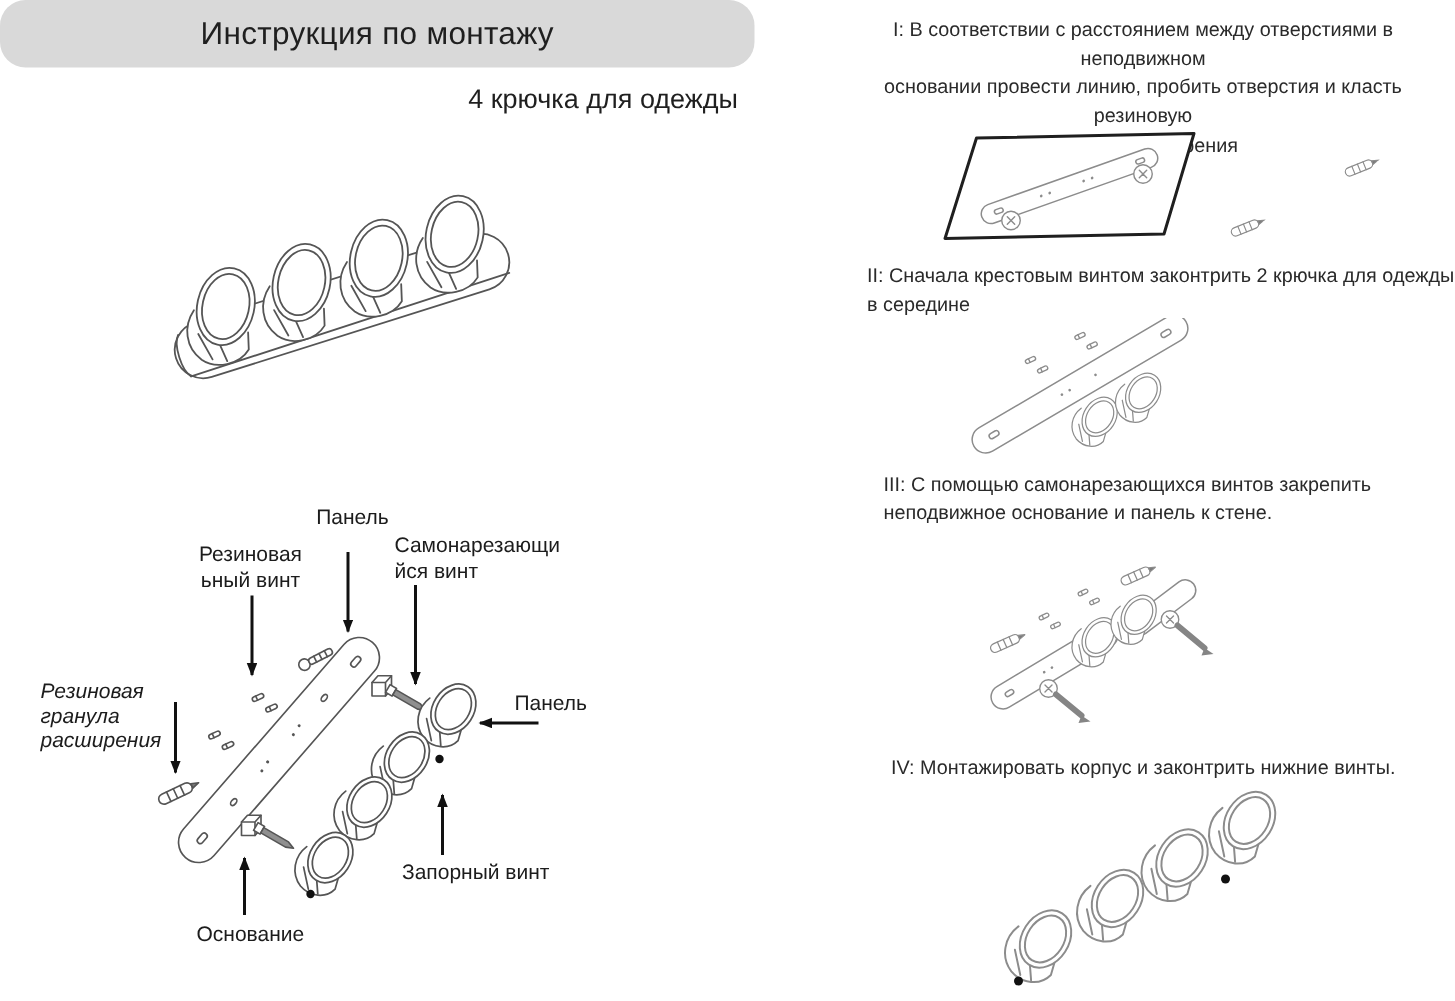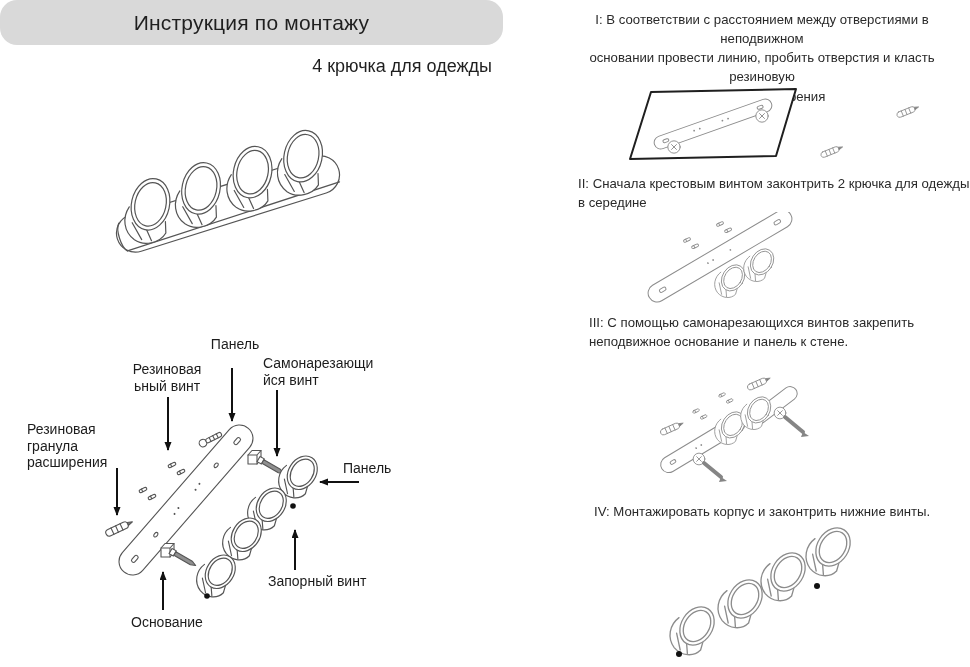--- a/index.html
+++ b/index.html
@@ -12,21 +12,21 @@
   .subtitle{left:0;top:56px;width:492px;text-align:right;font-size:18px;color:#1f1f1f;}
   .step-text{font-size:13.2px;line-height:1.45;white-space:pre-line;color:#2a2a2a;}
   .step-1{left:556px;top:10px;width:412px;text-align:center;}
   .step-2{left:578px;top:174px;width:395px;}
   .step-3{left:589px;top:313px;width:392px;}
   .step-4{left:594px;top:502px;width:392px;}
   .part-label{font-size:14px;line-height:1.18;white-space:pre-line;color:#1c1c1c;}
   .lb-panel{left:203px;top:336px;width:64px;text-align:center;}
   .lb-conn{left:118px;top:361px;width:98px;text-align:center;}
   .lb-self{left:263px;top:355px;width:108px;}
-  .lb-rubber{left:27px;top:421px;width:122px;}
+  .lb-rubber{left:27px;top:452px;width:122px;font-style:italic;}
   .lb-body{left:343px;top:460px;width:62px;}
   .lb-lock{left:268px;top:573px;width:128px;}
   .lb-base{left:131px;top:614px;width:90px;}
   svg{display:block;}
 </style>
 </head>
 <body>
 
 <svg width="0" height="0" style="position:absolute" aria-hidden="true">
   <defs>

